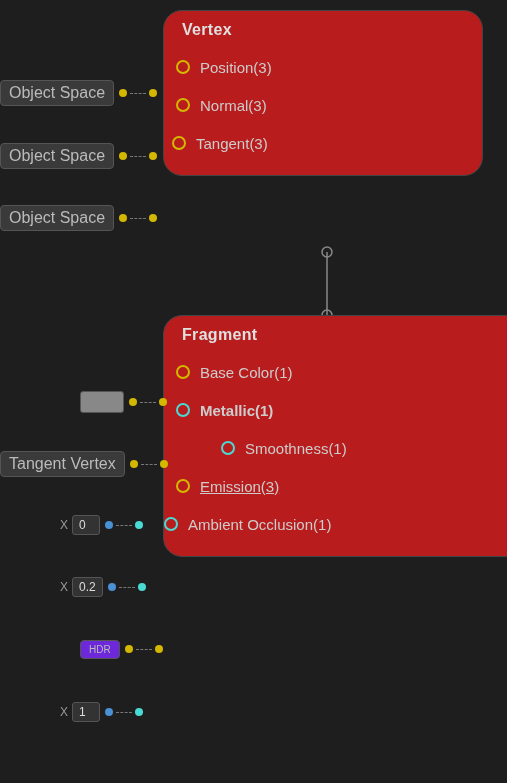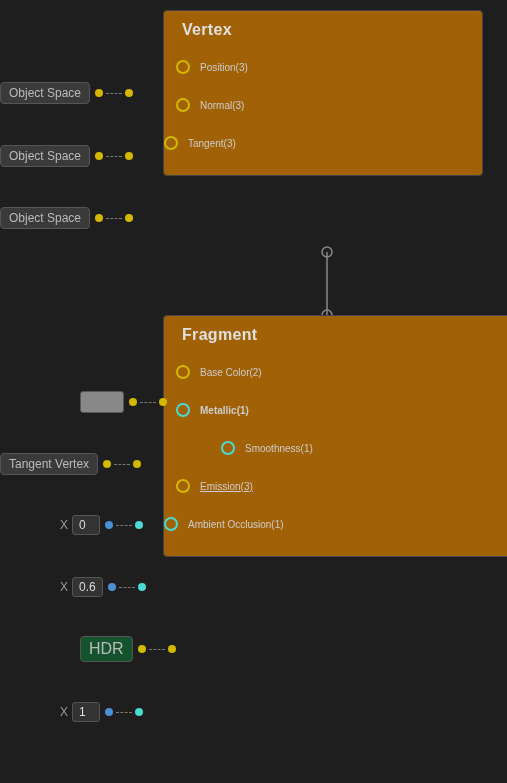--- a/index.html
+++ b/index.html
@@ -16,23 +16,23 @@
 
     .canvas {
       position: relative;
       width: 507px;
       min-height: 783px;
     }
 
     
     .node-panel {
       position: absolute;
-      background: #a16207;
+      background: #b91c1c;
       border: 1px solid #444;
-      border-radius: 4px;
+      border-radius: 19px;
       padding: 0 0 12px 0;
     }
 
     .node-title {
       font-size: 16px;
       font-weight: 600;
       color: #e0e0e0;
       padding: 10px 18px 10px 18px;
       letter-spacing: 0.02em;
     }
@@ -44,39 +44,39 @@
       position: relative;
       height: 36px;
       margin-bottom: 2px;
     }
 
     .input-label {
       background: #3a3a3a;
       border: 1px solid #555;
       border-radius: 4px;
       padding: 3px 8px;
-      font-size: 12px;
+      font-size: 16px;
       color: #bbb;
       white-space: nowrap;
     }
 
     .input-label-color {
       background: #888;
       width: 44px;
       height: 22px;
       border-radius: 3px;
       border: 1px solid #555;
     }
 
     .input-label-hdr {
-      background: #14532d;
+      background: #6d28d9;
       border: 1px solid #555;
       border-radius: 4px;
       padding: 3px 8px;
-      font-size: 16px;
+      font-size: 10px;
       color: #bbb;
     }
 
     .x-label {
       color: #999;
       font-size: 12px;
     }
 
     .x-value {
       background: #333;
@@ -117,21 +117,21 @@
       background: transparent;
       flex-shrink: 0;
       margin-right: 10px;
     }
     .socket-yellow { border-color: #d4b800; }
     .socket-cyan { border-color: #4adad4; }
 
     
     .port-label {
       color: #ccc;
-      font-size: 10px;
+      font-size: 15px;
     }
 
     
     .row-inner {
       display: flex;
       align-items: center;
       padding: 0 12px 0 0;
       height: 100%;
       width: 100%;
     }
@@ -172,21 +172,21 @@
       </div>
     </div>
 
     <div class="node-row" style="padding-left:12px;">
       <div class="row-inner">
         <div class="output-socket socket-yellow"></div>
         <span class="port-label">Normal(3)</span>
       </div>
     </div>
 
-    <div class="node-row" style="padding-left:0;">
+    <div class="node-row" style="padding-left:8px;">
       <div class="row-inner">
         <div class="output-socket socket-yellow"></div>
         <span class="port-label">Tangent(3)</span>
       </div>
     </div>
   </div>
 
   <div style="position:absolute; left:0; top:75px; display:flex; align-items:center; height:36px;">
     <div class="input-label">Object Space</div>
     <div class="connector-dot dot-yellow" style="margin-left:5px;"></div>
@@ -207,21 +207,21 @@
     <div class="dash-line"></div>
     <div class="connector-dot dot-yellow"></div>
   </div>
 
   <div class="node-panel fragment-panel">
     <div class="node-title">Fragment</div>
 
     <div class="node-row" style="padding-left:12px;">
       <div class="row-inner">
         <div class="output-socket socket-yellow"></div>
-        <span class="port-label">Base Color(2)</span>
+        <span class="port-label">Base Color(1)</span>
       </div>
     </div>
 
 
     <div class="node-row" style="padding-left:12px;font-weight:bold;">
       <div class="row-inner">
         <div class="output-socket socket-cyan"></div>
         <span class="port-label">Metallic(1)</span>
       </div>
     </div>
@@ -265,21 +265,21 @@
   <div style="position:absolute; left:60px; top:507px; display:flex; align-items:center; height:36px;">
     <span class="x-label" style="margin-right:4px;">X</span>
     <div class="x-value">0</div>
     <div class="connector-dot dot-blue" style="margin-left:5px;"></div>
     <div class="dash-line"></div>
     <div class="connector-dot dot-cyan"></div>
   </div>
 
   <div style="position:absolute; left:60px; top:569px; display:flex; align-items:center; height:36px;">
     <span class="x-label" style="margin-right:4px;">X</span>
-    <div class="x-value">0.6</div>
+    <div class="x-value">0.2</div>
     <div class="connector-dot dot-blue" style="margin-left:5px;"></div>
     <div class="dash-line"></div>
     <div class="connector-dot dot-cyan"></div>
   </div>
 
   <div style="position:absolute; left:80px; top:631px; display:flex; align-items:center; height:36px;">
     <div class="input-label-hdr">HDR</div>
     <div class="connector-dot dot-yellow" style="margin-left:5px;"></div>
     <div class="dash-line"></div>
     <div class="connector-dot dot-yellow"></div>

